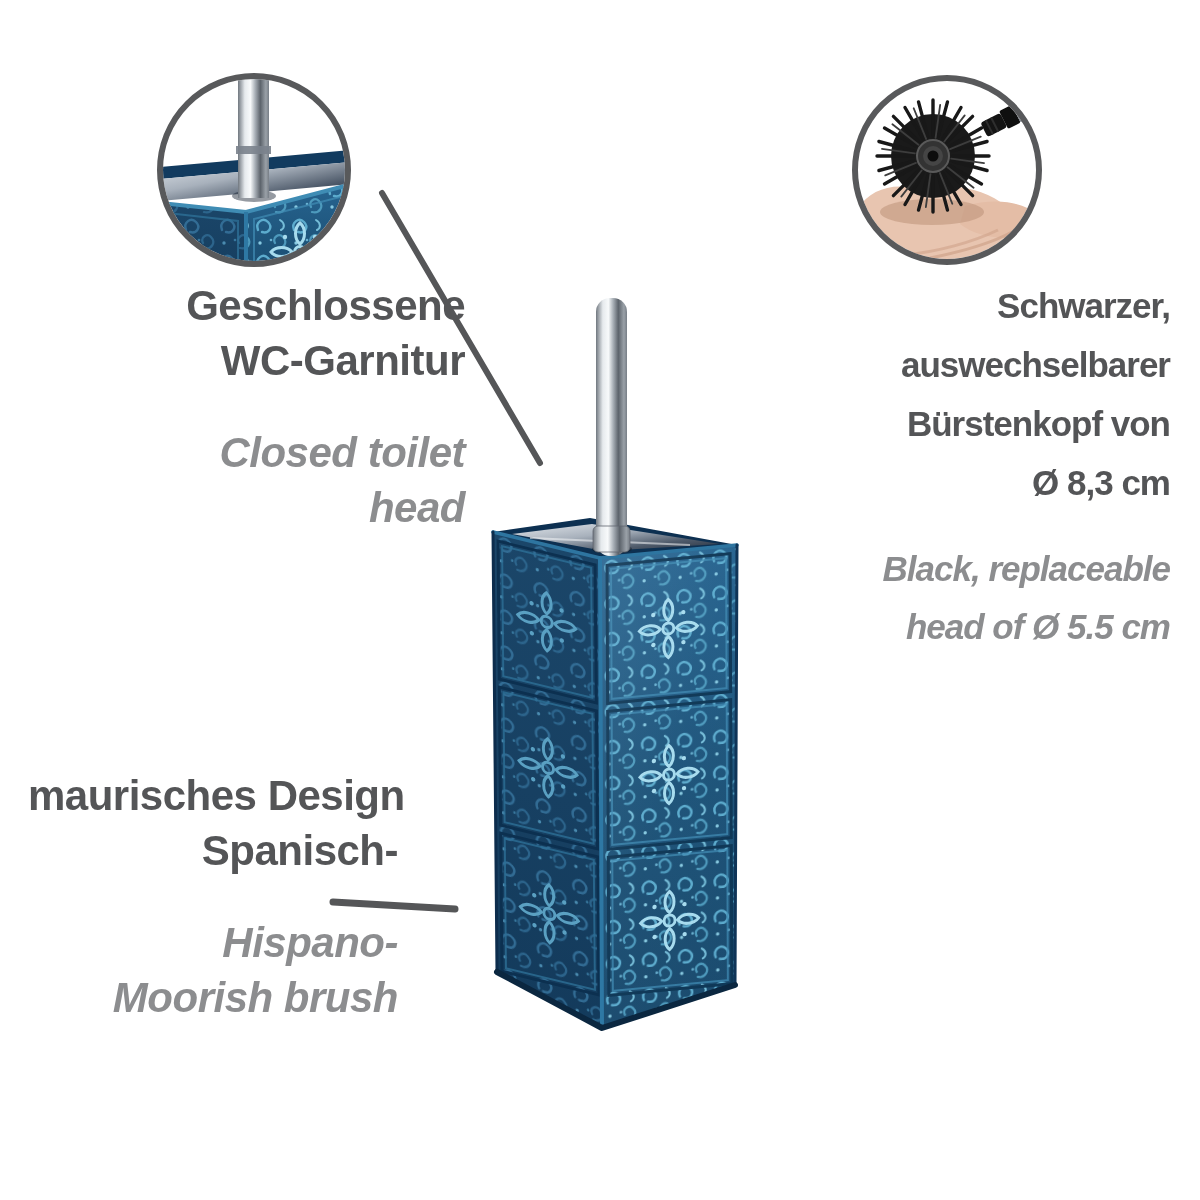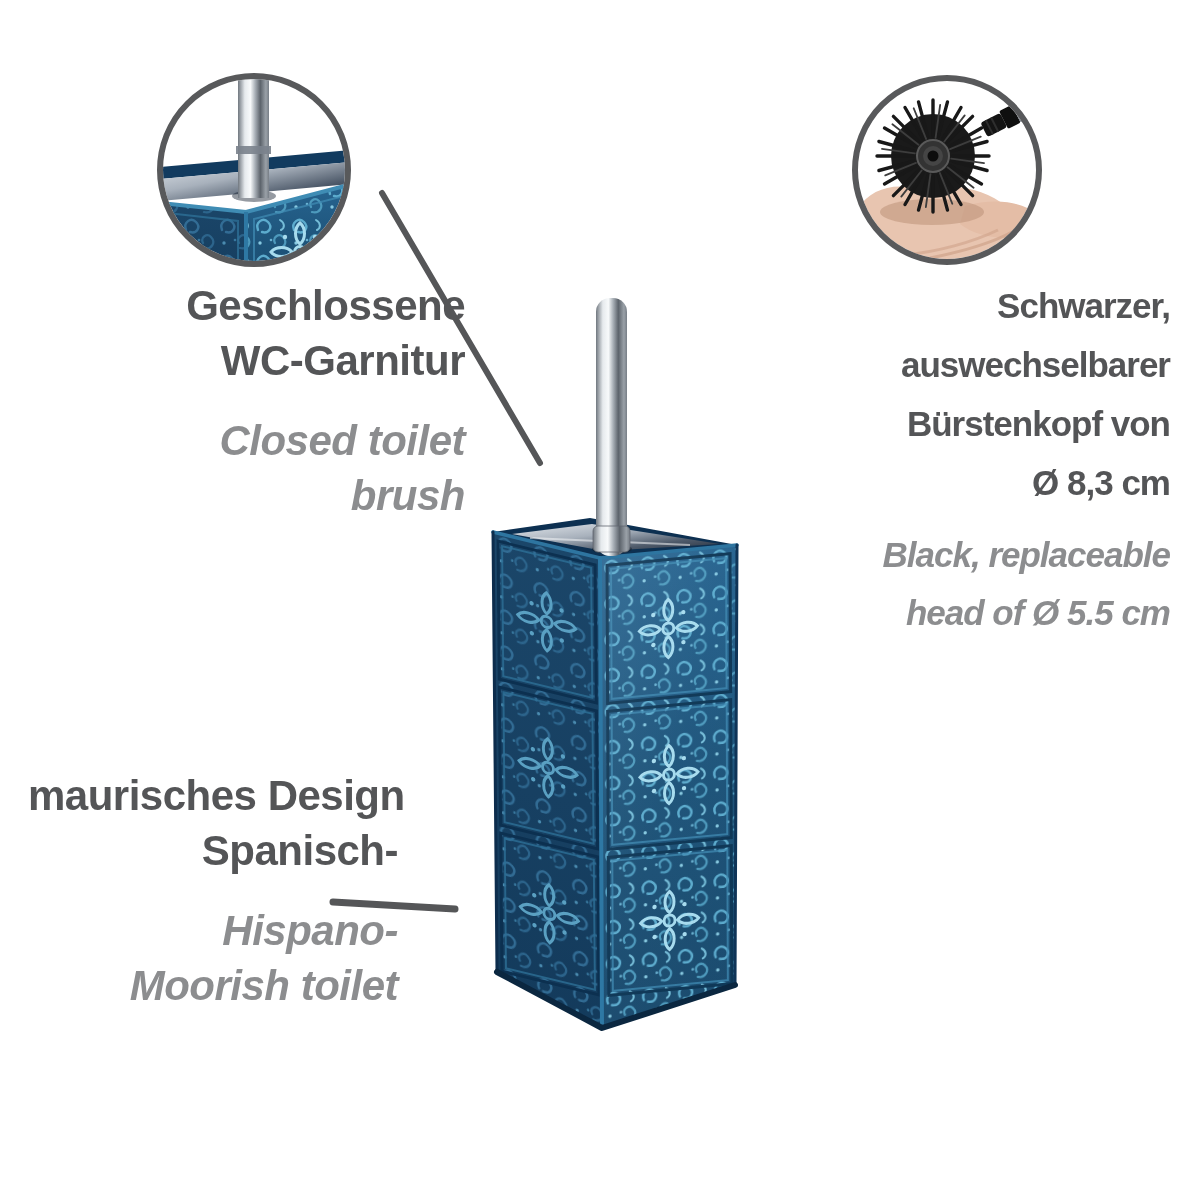--- a/index.html
+++ b/index.html
@@ -10,30 +10,30 @@
   }
   #scene{position:absolute;left:0;top:0;}
   .ring{fill:none;stroke:var(--circle_border,#58595b);stroke-width:6px;}
   .callout{stroke:var(--callout_line,#555658);stroke-linecap:round;fill:none;}
   .caption{position:absolute;text-align:right;}
   .caption .de span{
     display:block;white-space:nowrap;font-weight:700;
     color:var(--heading_text,#545557);
     font-size:42px;line-height:55px;letter-spacing:-0.5px;
   }
-  .caption .en{margin-top:25px;}
+  .caption .en{margin-top:37px;}
   .caption .en span{
     display:block;white-space:nowrap;font-weight:700;font-style:italic;
     color:var(--subtext,#8c8d8f);
     font-size:42px;line-height:55px;letter-spacing:-0.5px;
   }
   #cap-left{left:40px;top:278px;width:425px;}
   #cap-right{left:800px;top:276px;width:370px;}
   #cap-right .de span,#cap-right .en span{font-size:35px;line-height:59px;letter-spacing:-1px;}
-  #cap-right .en{margin-top:14px;}
+  #cap-right .en{margin-top:28px;}
   #cap-right .en span{line-height:58px;}
   #cap-bottom{left:28px;top:768px;width:370px;}
 </style>
 </head>
 <body>
 
 <svg id="scene" width="1200" height="1200" viewBox="0 0 1200 1200" xmlns="http://www.w3.org/2000/svg">
   <defs>
     <linearGradient id="chromeG" x1="0" y1="0" x2="1" y2="0">
       <stop offset="0" stop-color="#70777f"></stop>
@@ -245,21 +245,21 @@
   </g>
 </svg>
 
 <div class="caption" id="cap-left">
   <div class="de">
     <span>Geschlossene</span>
     <span>WC-Garnitur</span>
   </div>
   <div class="en">
     <span>Closed toilet</span>
-    <span>brush</span>
+    <span>head</span>
   </div>
 </div>
 
 <div class="caption" id="cap-right">
   <div class="de">
     <span>Schwarzer,</span>
     <span>auswechselbarer</span>
     <span>Bürstenkopf von</span>
     <span>Ø 8,3 cm</span>
   </div>
@@ -269,15 +269,15 @@
   </div>
 </div>
 
 <div class="caption" id="cap-bottom">
   <div class="de">
     <span>maurisches Design</span>
     <span>Spanisch-</span>
   </div>
   <div class="en">
     <span>Hispano-</span>
-    <span>Moorish toilet</span>
+    <span>Moorish brush</span>
   </div>
 </div>
 
 </body></html>

